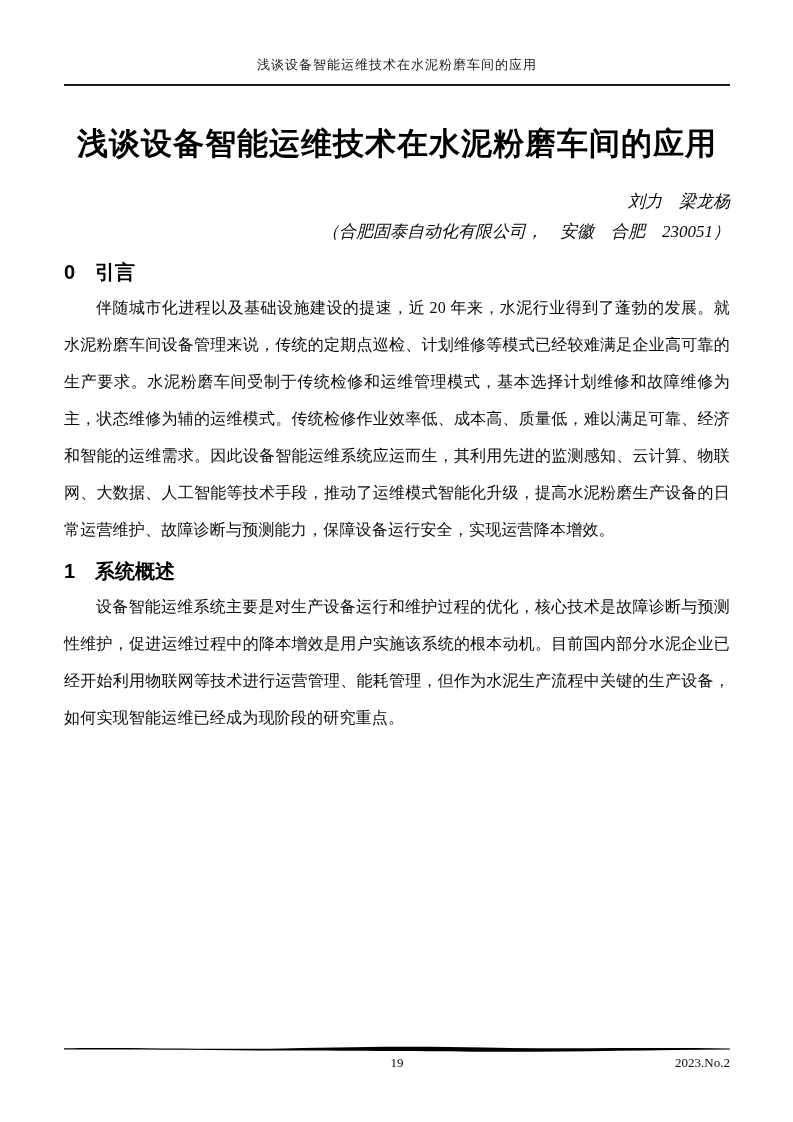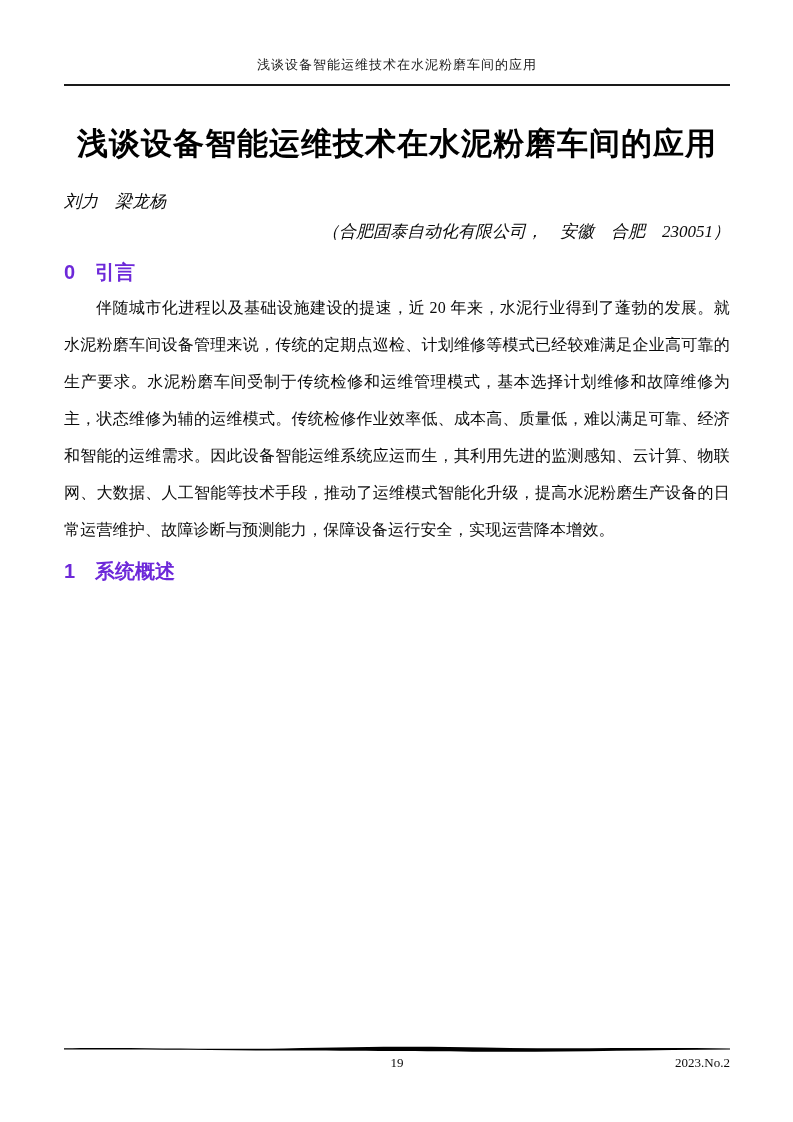--- a/index.html
+++ b/index.html
@@ -31,41 +31,41 @@
     text-align: center;
     font-size: 31px;
     line-height: 42px;
     font-weight: bold;
     font-family: "Liberation Sans", "DejaVu Sans", sans-serif;
     letter-spacing: 1px;
     color: #000;
   }
   .authors {
     margin-top: 26px;
-    text-align: left;
+    text-align: right;
     font-size: 17px;
     line-height: 22px;
     font-style: italic;
     white-space: pre-wrap;
   }
   .affiliation {
     margin-top: 8px;
     text-align: right;
     font-size: 17px;
     line-height: 22px;
     font-style: italic;
     white-space: pre-wrap;
   }
   h2.section-heading {
     margin: 16px 0 0 0;
     font-size: 20px;
     line-height: 26px;
     font-weight: bold;
     font-family: "Liberation Sans", "DejaVu Sans", sans-serif;
-    color: #6d28d9;
+    color: #000000;
     white-space: pre-wrap;
   }
   h2.section-heading + h2.section-heading,
   p.body-paragraph + h2.section-heading {
     margin-top: 10px;
   }
   p.body-paragraph {
     margin: 4px 0 0 0;
     font-size: 16px;
     line-height: 37px;
@@ -113,20 +113,21 @@
   <div class="authors">刘力　梁龙杨</div>
 
   <div class="affiliation">（合肥固泰自动化有限公司，　安徽　合肥　230051）</div>
 
   <h2 class="section-heading">0　引言</h2>
 
   <p class="body-paragraph">伴随城市化进程以及基础设施建设的提速，近 20 年来，水泥行业得到了蓬勃的发展。就水泥粉磨车间设备管理来说，传统的定期点巡检、计划维修等模式已经较难满足企业高可靠的生产要求。水泥粉磨车间受制于传统检修和运维管理模式，基本选择计划维修和故障维修为主，状态维修为辅的运维模式。传统检修作业效率低、成本高、质量低，难以满足可靠、经济和智能的运维需求。因此设备智能运维系统应运而生，其利用先进的监测感知、云计算、物联网、大数据、人工智能等技术手段，推动了运维模式智能化升级，提高水泥粉磨生产设备的日常运营维护、故障诊断与预测能力，保障设备运行安全，实现运营降本增效。</p>
 
   <h2 class="section-heading">1　系统概述</h2>
 
+  <p class="body-paragraph">设备智能运维系统主要是对生产设备运行和维护过程的优化，核心技术是故障诊断与预测性维护，促进运维过程中的降本增效是用户实施该系统的根本动机。目前国内部分水泥企业已经开始利用物联网等技术进行运营管理、能耗管理，但作为水泥生产流程中关键的生产设备，如何实现智能运维已经成为现阶段的研究重点。</p>
 
 
   <div class="footer">
     <svg class="footer-rule" viewBox="0 0 666 8" preserveAspectRatio="none" xmlns="http://www.w3.org/2000/svg">
       <path fill="#000000" d="M0,3.2 C60,2.2 140,4.6 220,3.4 C300,1.8 360,1.2 420,2.6 C500,4.0 580,2.4 666,3.4 L666,4.6 C580,5.2 500,7.2 420,6.8 C360,6.5 300,6.0 220,5.6 C140,5.2 60,4.4 0,4.6 Z"></path>
     </svg>
     <div class="footer-row">
       <span class="page-number">19</span>
       <span class="issue-label">2023.No.2</span>
     </div>

